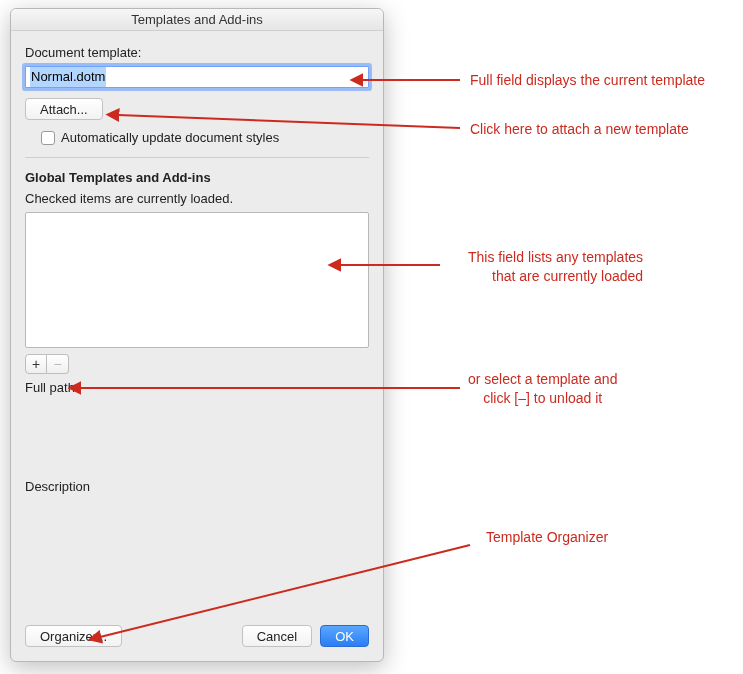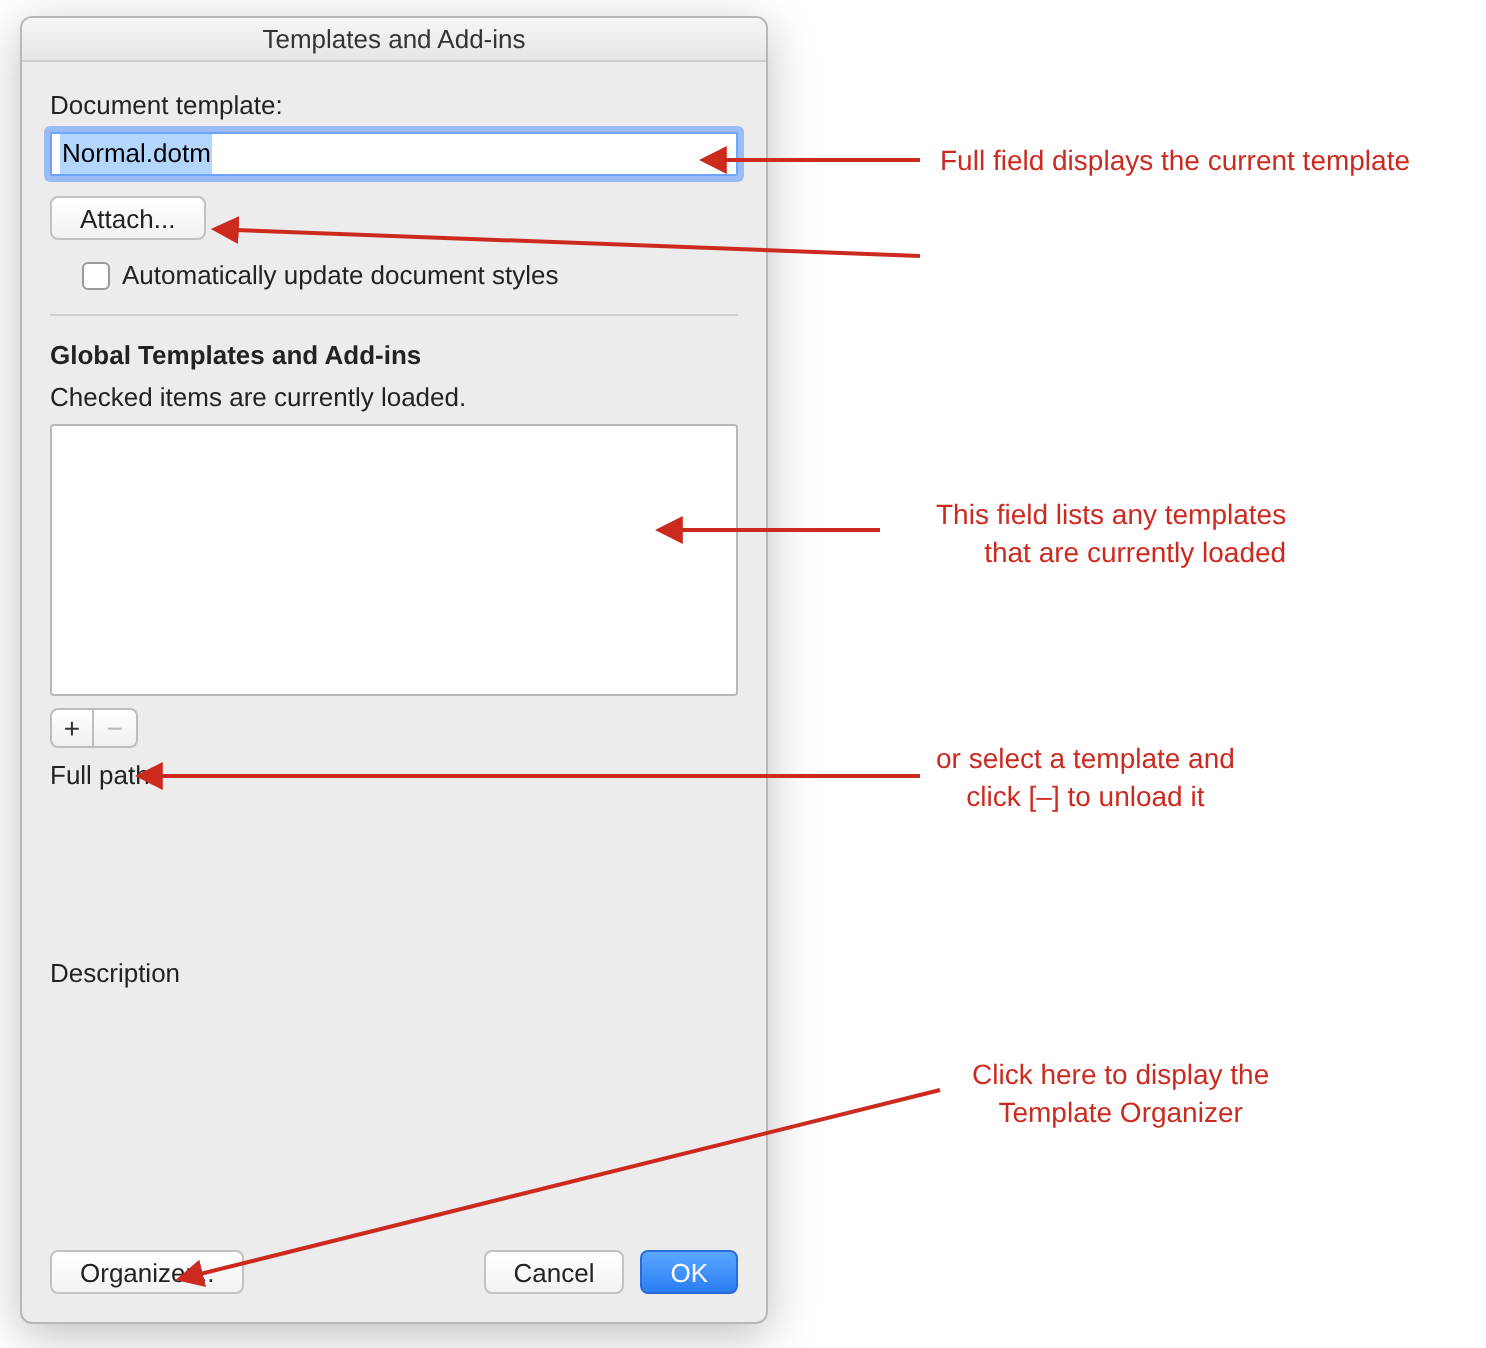--- a/index.html
+++ b/index.html
@@ -208,29 +208,29 @@
 
     <line x1="440" y1="265" x2="340" y2="265" stroke="#cc2a1f" stroke-width="2" marker-end="url(#ah)"></line>
 
     <line x1="460" y1="388" x2="80" y2="388" stroke="#cc2a1f" stroke-width="2" marker-end="url(#ah)"></line>
 
     <line x1="470" y1="545" x2="100" y2="637" stroke="#cc2a1f" stroke-width="2" marker-end="url(#ah)"></line>
   </svg>
 
   <div class="anno" style="left:470px; top:71px;">Full field displays the current template</div>
 
+  <div class="anno" style="left:470px; top:120px;">Click here to attach a new template</div>
 
   <div class="anno" style="left:468px; top:248px; text-align:right;">
     <div>This field lists any templates</div>
     <div>that are currently loaded</div>
   </div>
 
   <div class="anno" style="left:468px; top:370px; text-align:center;">
     <div>or select a template and</div>
     <div>click [–] to unload it</div>
   </div>
 
   <div class="anno" style="left:486px; top:528px; text-align:center;">
-    <div>Click here to display the</div>
     <div>Template Organizer</div>
   </div>
 
 </div>
 
 </body></html>

